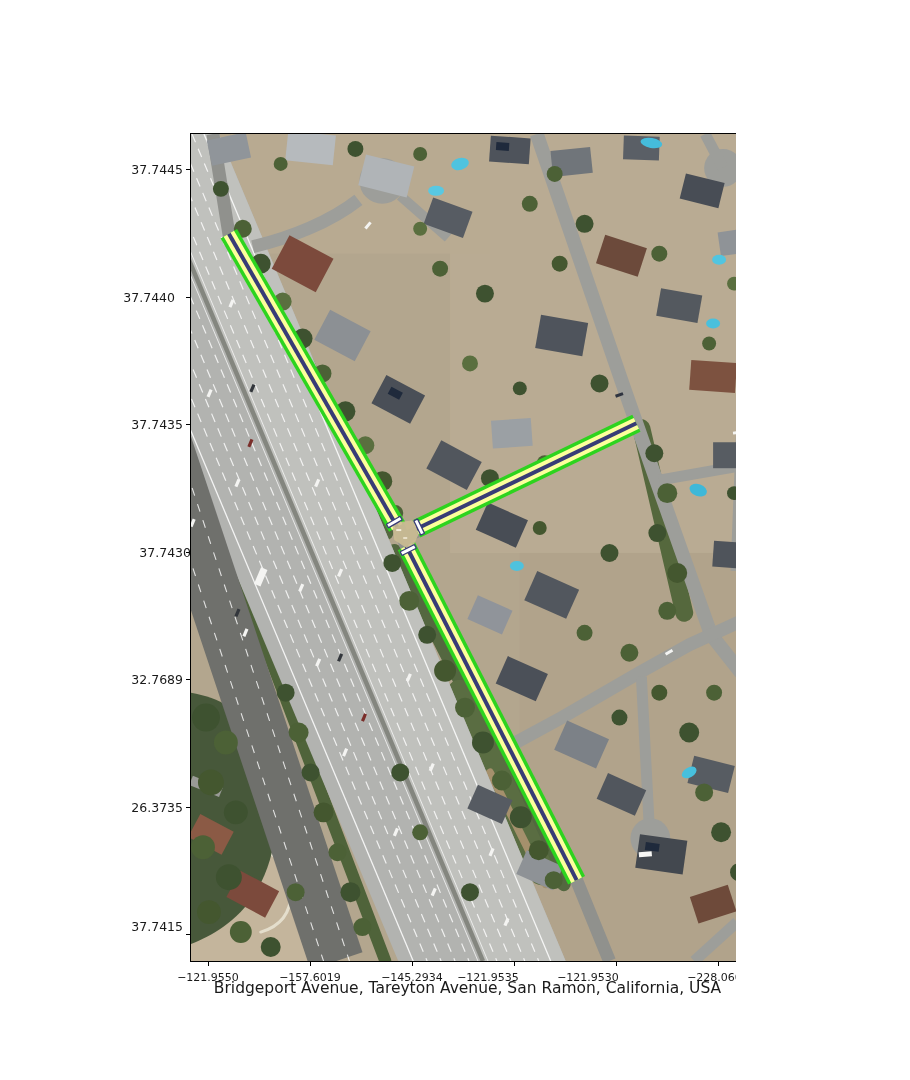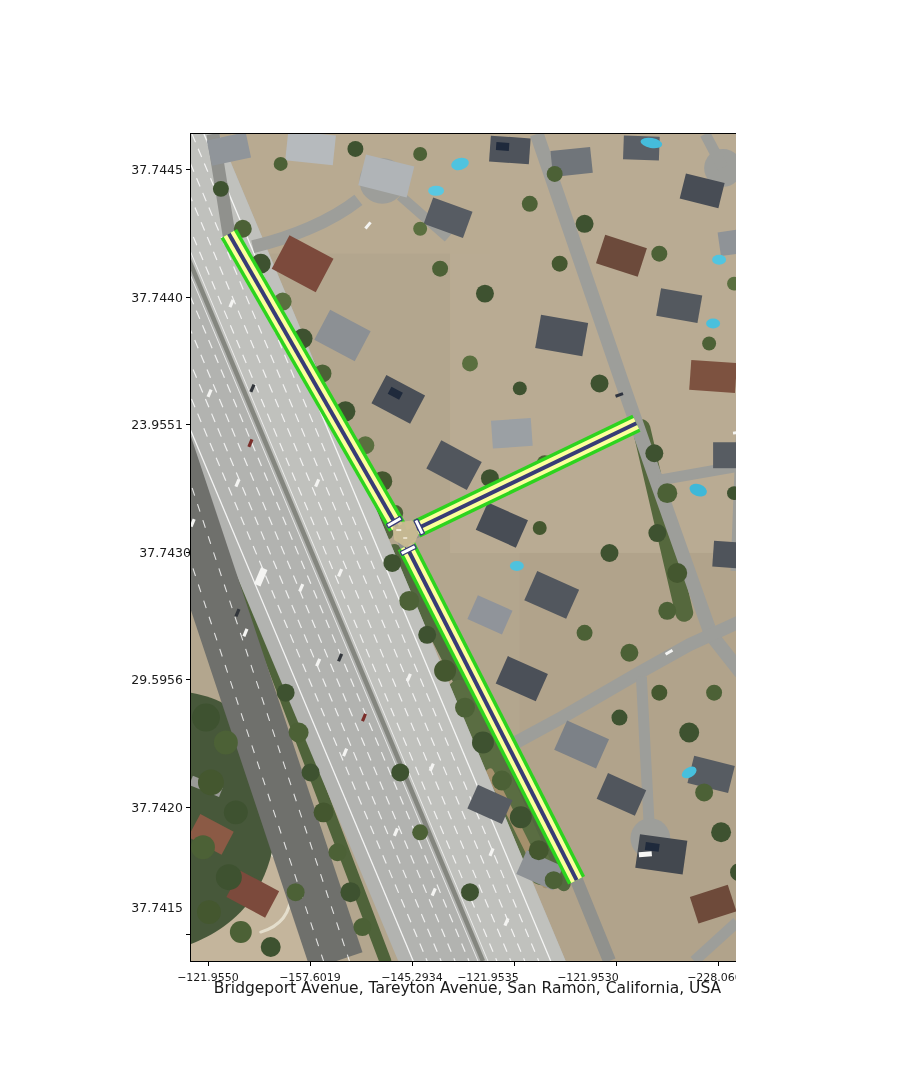--- a/index.html
+++ b/index.html
@@ -296,26 +296,26 @@
 
   <div>
     <div class="ytick-mark" style="top:169px"></div>
     <div class="ytick-mark" style="top:297px"></div>
     <div class="ytick-mark" style="top:424px"></div>
     <div class="ytick-mark" style="top:552px"></div>
     <div class="ytick-mark" style="top:679px"></div>
     <div class="ytick-mark" style="top:807px"></div>
     <div class="ytick-mark" style="top:934px"></div>
     <div class="ytick-label" style="left:87px;top:162px">37.7445</div>
-    <div class="ytick-label" style="left:87px;top:290px">37.7440</div>
-    <div class="ytick-label" style="left:87px;top:417px">23.9551</div>
+    <div class="ytick-label" style="left:79px;top:290px">37.7440</div>
+    <div class="ytick-label" style="left:87px;top:417px">37.7435</div>
     <div class="ytick-label" style="left:95px;top:545px">37.7430</div>
-    <div class="ytick-label" style="left:87px;top:672px">29.5956</div>
-    <div class="ytick-label" style="left:87px;top:800px">37.7420</div>
-    <div class="ytick-label" style="left:87px;top:900px">37.7415</div>
+    <div class="ytick-label" style="left:87px;top:672px">32.7689</div>
+    <div class="ytick-label" style="left:87px;top:800px">26.3735</div>
+    <div class="ytick-label" style="left:87px;top:919px">37.7415</div>
   </div>
 
   <div>
     <div class="xtick-mark" style="left:208px"></div>
     <div class="xtick-mark" style="left:310px"></div>
     <div class="xtick-mark" style="left:412px"></div>
     <div class="xtick-mark" style="left:514px"></div>
     <div class="xtick-mark" style="left:616px"></div>
     <div class="xtick-mark" style="left:718px"></div>
     <div class="xtick-label" style="left:160px;top:970px">−121.9550</div>

